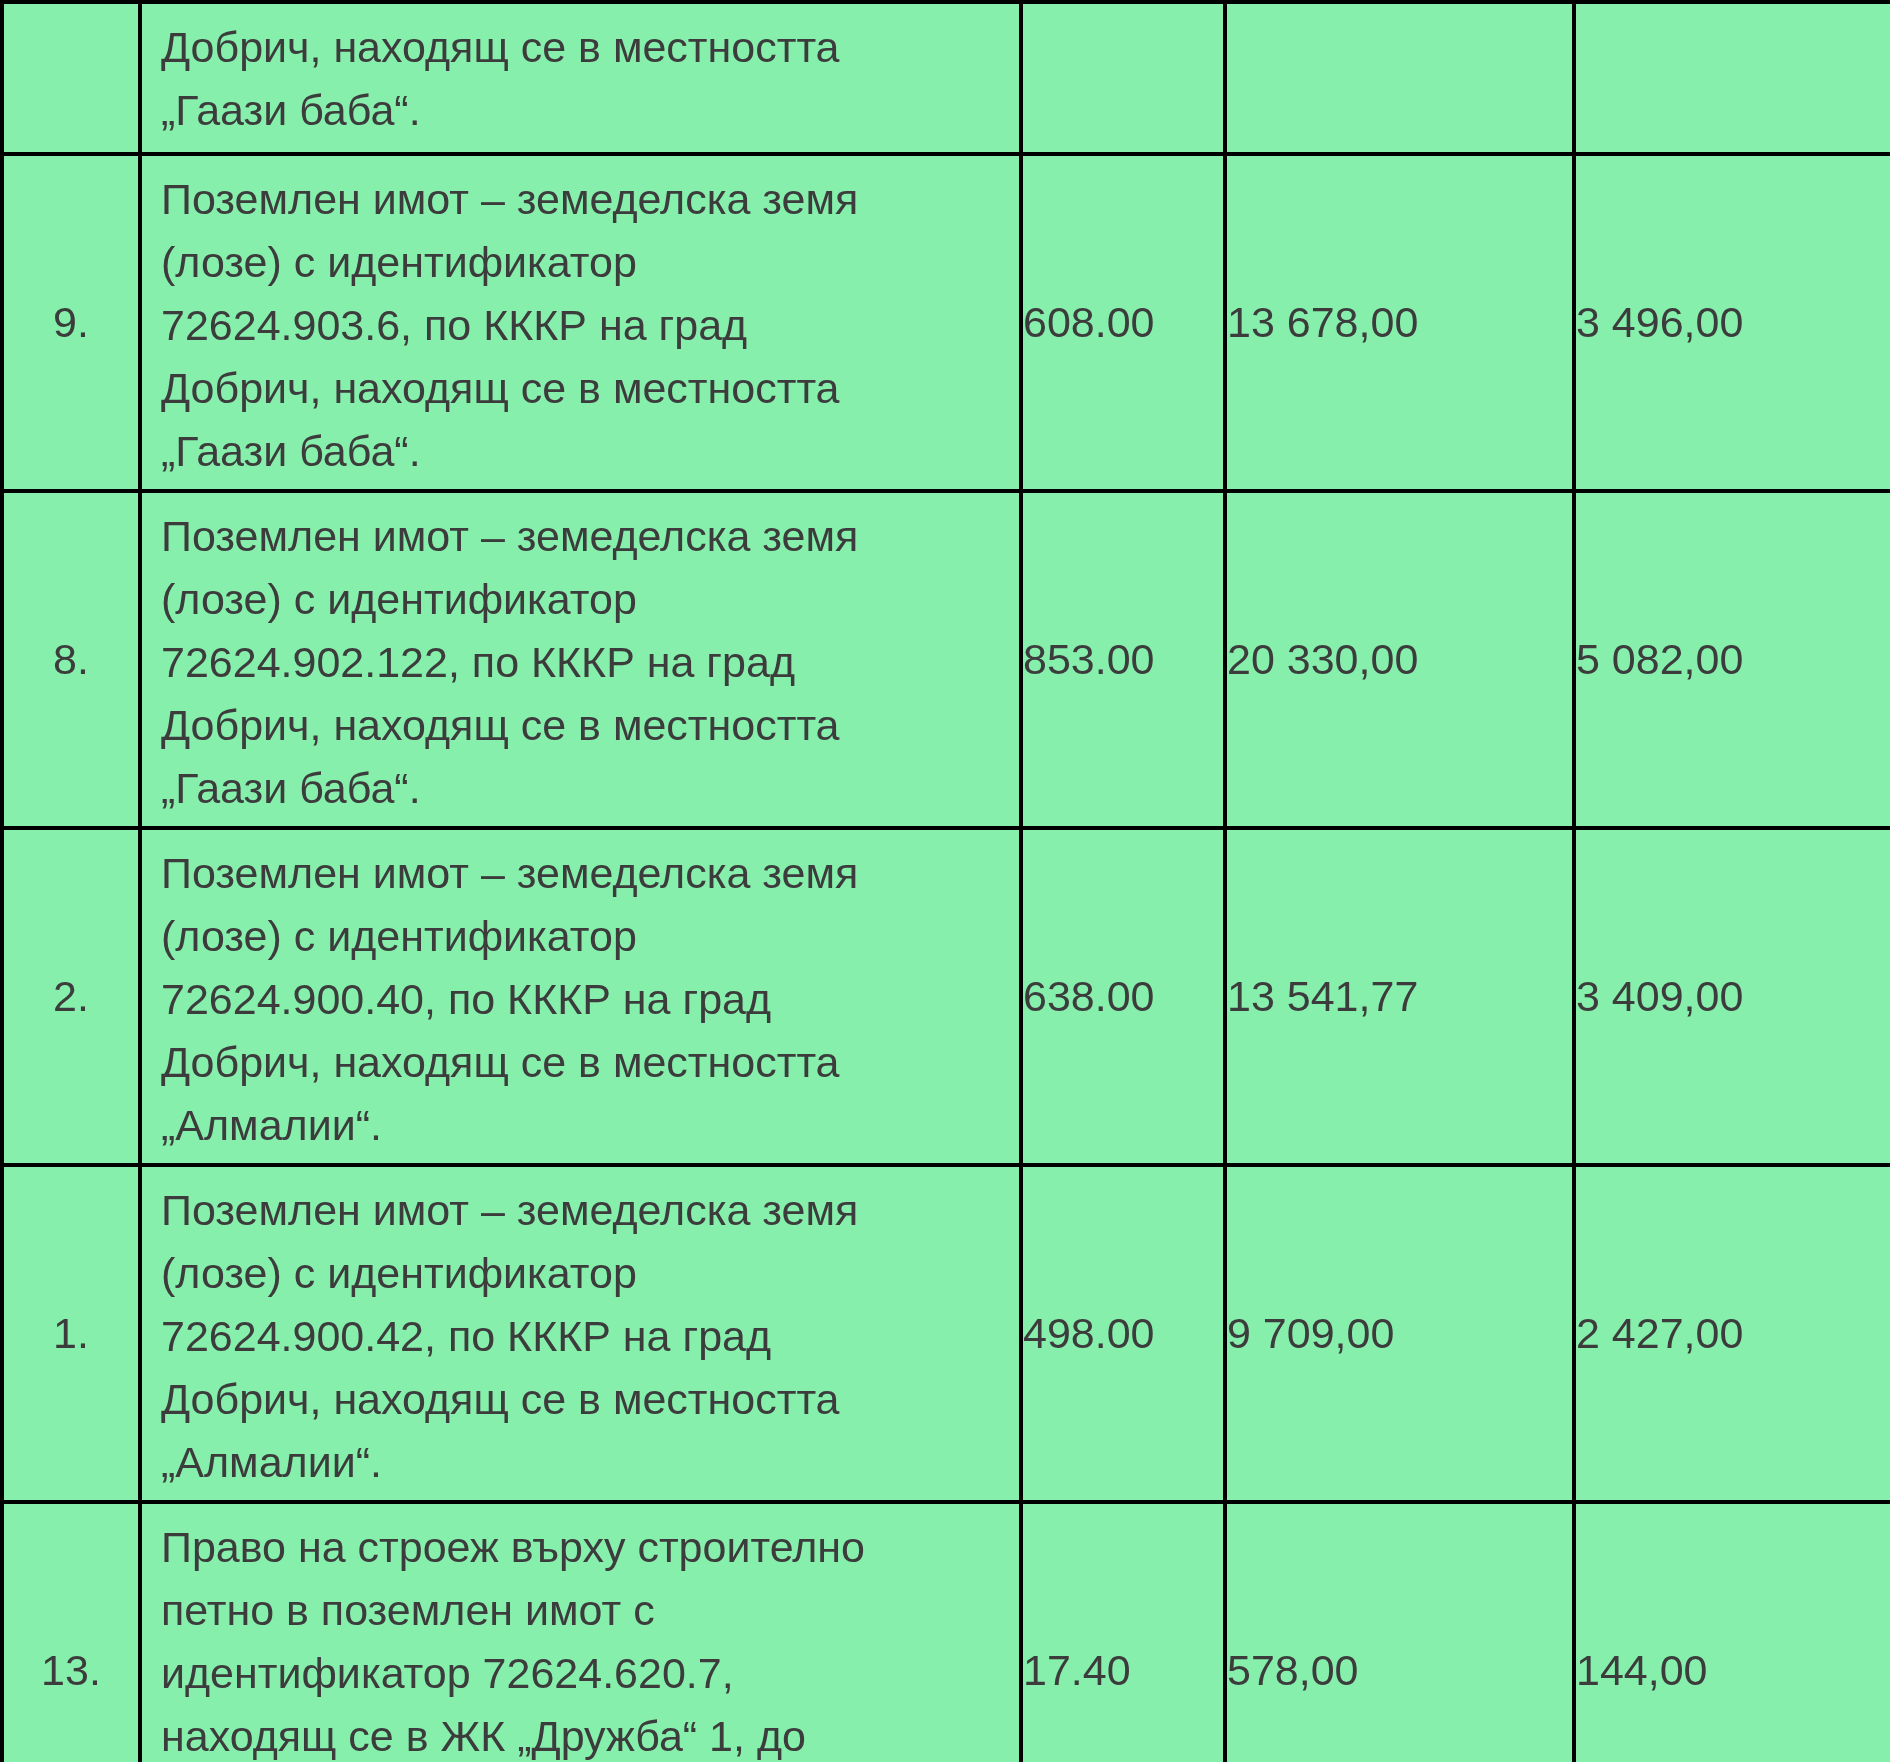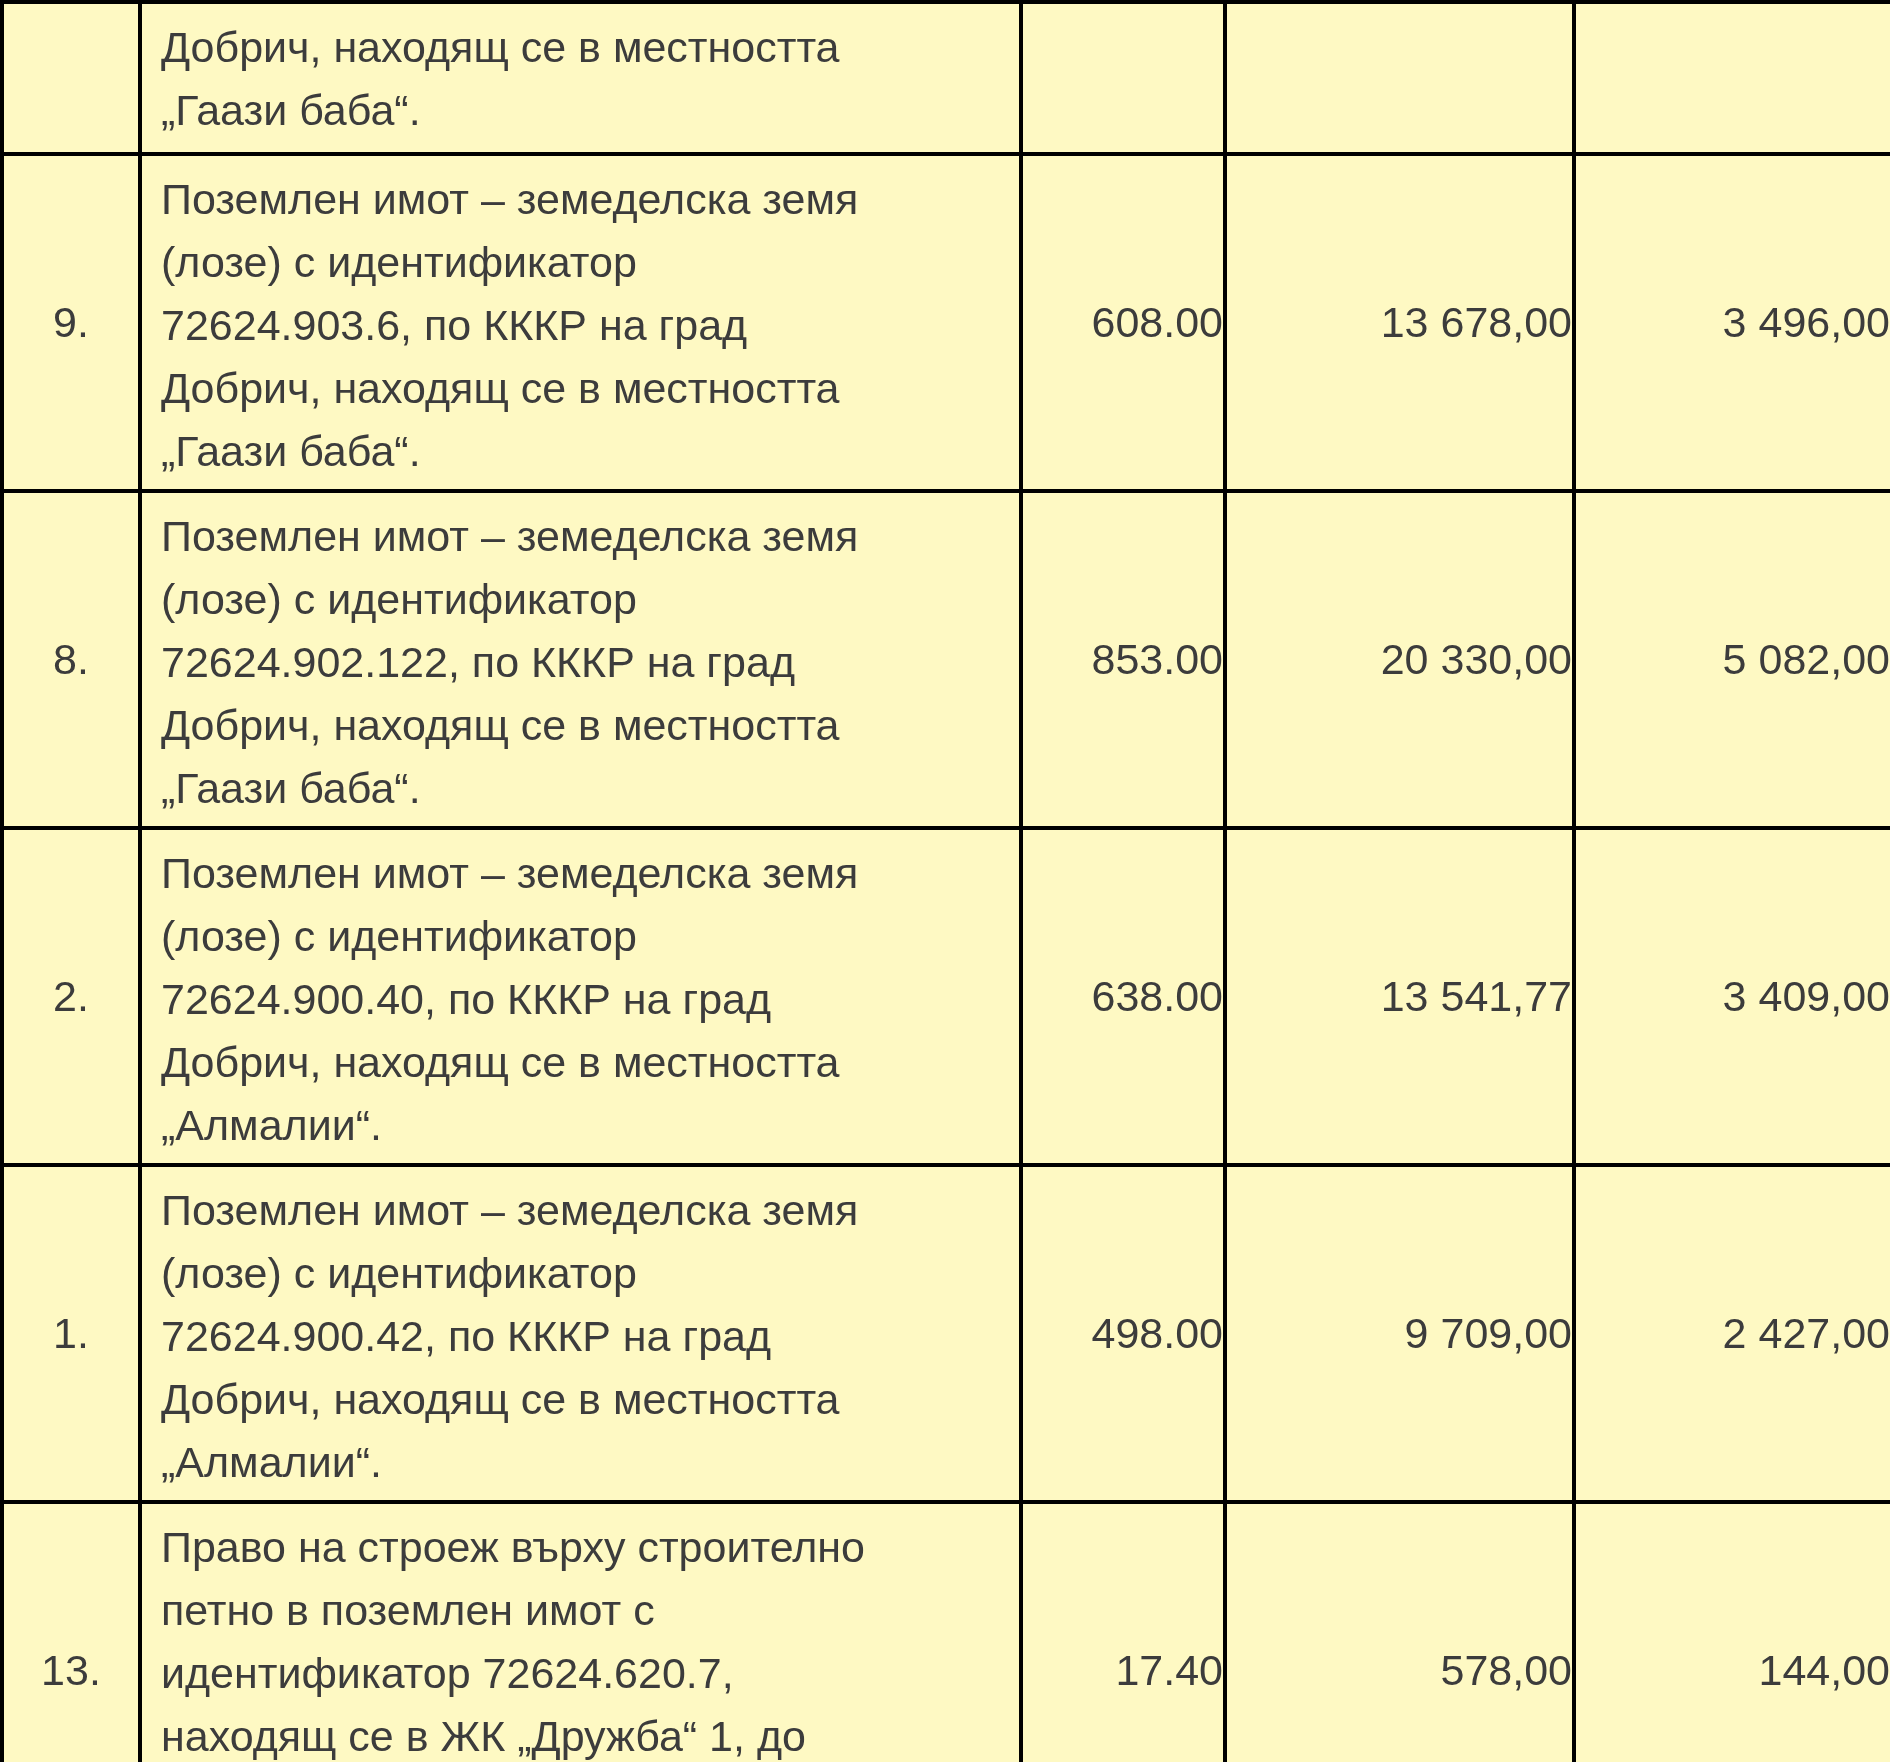--- a/index.html
+++ b/index.html
@@ -3,21 +3,21 @@
 <meta charset="utf-8">
 <style>
   html, body {
     margin: 0;
     padding: 0;
     background: #ffffff;
   }
   .page {
     width: 1890px;
     height: 1762px;
-    background: #fef9c3;
+    background: #86efac;
     overflow: hidden;
   }
   table.doc-table {
     width: 1890px;
     height: 1760px;
     table-layout: fixed;
     border-collapse: collapse;
     font-family: "Liberation Sans", "DejaVu Sans", sans-serif;
     color: #3c3c3c;
   }
@@ -32,21 +32,21 @@
     vertical-align: middle;
     padding: 0;
   }
   td.desc-cell {
     text-align: left;
     vertical-align: top;
     padding: 12px 10px 6px 19px;
     white-space: pre-line;
   }
   td.val-cell {
-    text-align: right;
+    text-align: left;
     vertical-align: middle;
     padding: 0;
   }
 </style>
 </head>
 <body>
 
 <div class="page">
   <table class="doc-table">
     <colgroup>

